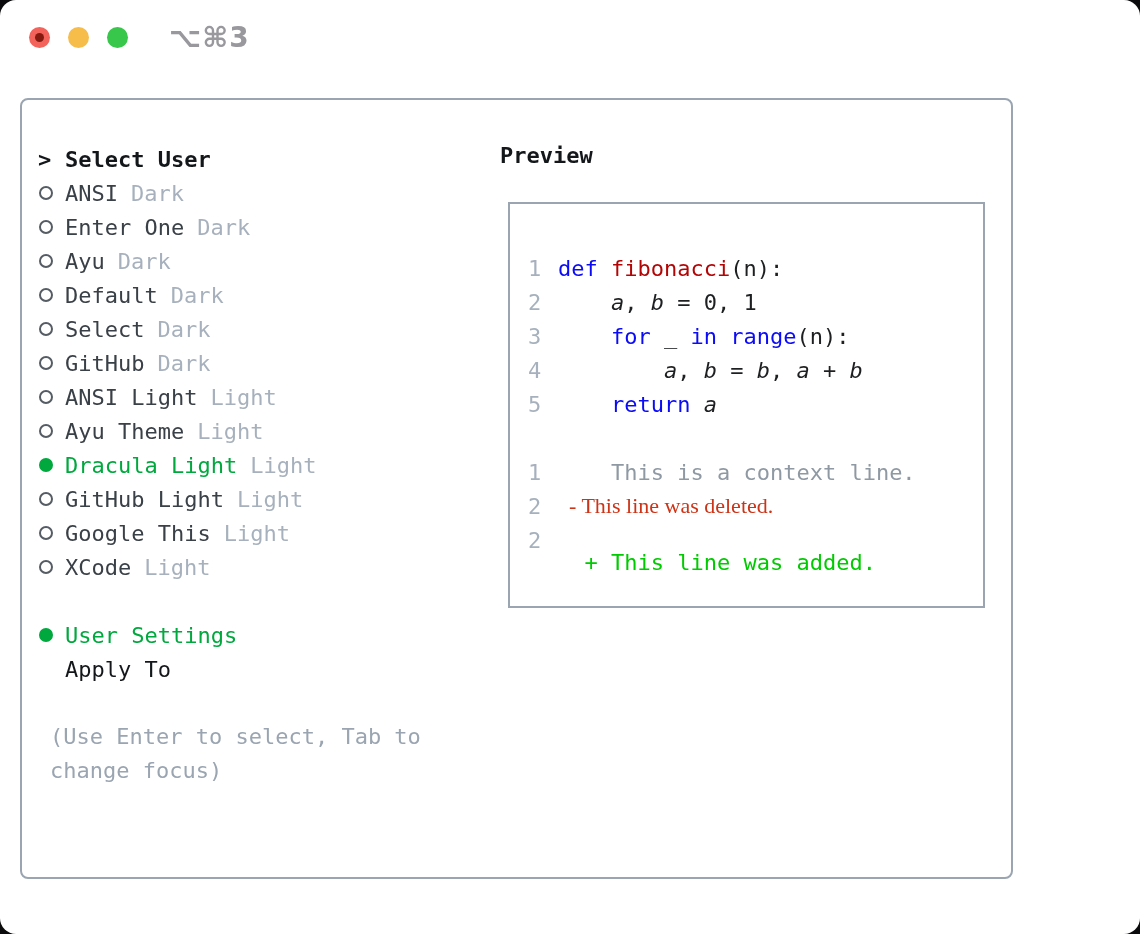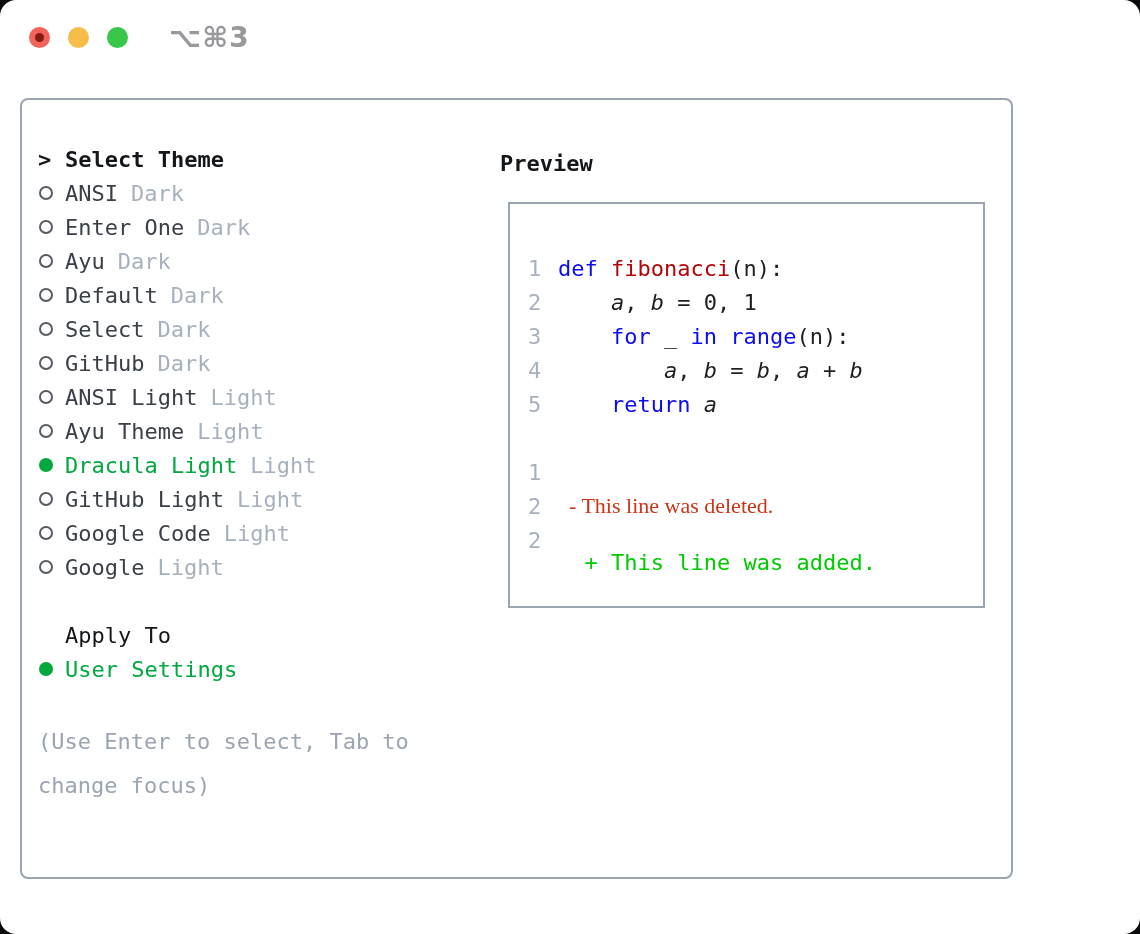--- a/index.html
+++ b/index.html
@@ -19,22 +19,22 @@
   .row .marker{display:inline-flex;align-items:center;width:27px;flex:0 0 27px;}
   .row.header-row{font-weight:bold;color:var(--c-heading);}
   .row.header-row .marker{font-weight:bold;color:var(--c-heading);}
   .radio{width:14px;height:14px;border-radius:50%;border:2px solid var(--c-radio);box-sizing:border-box;margin-left:1px;}
   .radio.on{border-color:var(--c-green);background:var(--c-green);}
   .opt-name{color:var(--c-text-dark);}
   .opt-name.sel{color:var(--c-green);}
   .opt-tag{color:var(--c-tag);margin-left:13px;}
   .subheader{color:var(--c-heading);}
   .spacer{height:34px;}
-  .help{width:412px;font-size:22px;line-height:44px;color:var(--c-help);white-space:normal;}
-  .preview-title{position:absolute;left:478px;top:46px;height:34px;display:flex;align-items:center;font-size:22px;font-weight:bold;color:var(--c-heading);}
+  .help{width:412px;font-size:22px;line-height:34px;color:var(--c-help);white-space:normal;margin-left:12px;}
+  .preview-title{position:absolute;left:478px;top:38px;height:34px;display:flex;align-items:center;font-size:22px;font-weight:bold;color:var(--c-heading);}
   .preview-box{position:absolute;left:486px;top:102px;width:477px;height:406px;border:2px solid var(--c-border);box-sizing:border-box;padding:47px 0 0 18px;overflow:hidden;}
   .cline{display:flex;align-items:center;height:34px;font-size:22px;white-space:pre;}
   .cline .lnum{width:14px;flex:0 0 14px;margin-right:16px;color:var(--c-line-num);}
   .seg-plain{color:#1d1f21;}
   .seg-keyword{color:var(--c-keyword);}
   .seg-function{color:var(--c-function);}
   .seg-variable{color:#1d1f21;font-style:italic;}
   .seg-context{color:var(--c-context);}
   .seg-deleted{color:var(--c-deleted);font-family:Liberation Serif, serif;}
   .seg-added{color:var(--c-added);margin-top:44px;}
@@ -49,45 +49,45 @@
           <span class="dot"></span>
         </span>
       <span class="light yellow"></span>
       <span class="light green"></span>
     </div>
     <span class="win-title">⌥⌘3</span>
   </div>
 
   <div class="panel">
     <div class="rows" id="leftRows">
-        <div class="row header-row"><span class="marker">&gt;</span><span>Select Theme</span></div>
+        <div class="row header-row"><span class="marker">&gt;</span><span>Select User</span></div>
         <div class="row"><span class="marker"><span class="radio"></span></span><span class="opt-name">ANSI</span><span class="opt-tag">Dark</span></div>
         <div class="row"><span class="marker"><span class="radio"></span></span><span class="opt-name">Enter One</span><span class="opt-tag">Dark</span></div>
         <div class="row"><span class="marker"><span class="radio"></span></span><span class="opt-name">Ayu</span><span class="opt-tag">Dark</span></div>
         <div class="row"><span class="marker"><span class="radio"></span></span><span class="opt-name">Default</span><span class="opt-tag">Dark</span></div>
         <div class="row"><span class="marker"><span class="radio"></span></span><span class="opt-name">Select</span><span class="opt-tag">Dark</span></div>
         <div class="row"><span class="marker"><span class="radio"></span></span><span class="opt-name">GitHub</span><span class="opt-tag">Dark</span></div>
         <div class="row"><span class="marker"><span class="radio"></span></span><span class="opt-name">ANSI Light</span><span class="opt-tag">Light</span></div>
         <div class="row"><span class="marker"><span class="radio"></span></span><span class="opt-name">Ayu Theme</span><span class="opt-tag">Light</span></div>
         <div class="row"><span class="marker"><span class="radio on"></span></span><span class="opt-name sel">Dracula Light</span><span class="opt-tag">Light</span></div>
         <div class="row"><span class="marker"><span class="radio"></span></span><span class="opt-name">GitHub Light</span><span class="opt-tag">Light</span></div>
-        <div class="row"><span class="marker"><span class="radio"></span></span><span class="opt-name">Google Code</span><span class="opt-tag">Light</span></div>
-        <div class="row"><span class="marker"><span class="radio"></span></span><span class="opt-name">Google</span><span class="opt-tag">Light</span></div>
+        <div class="row"><span class="marker"><span class="radio"></span></span><span class="opt-name">Google This</span><span class="opt-tag">Light</span></div>
+        <div class="row"><span class="marker"><span class="radio"></span></span><span class="opt-name">XCode</span><span class="opt-tag">Light</span></div>
         <div class="spacer"></div>
+        <div class="row"><span class="marker"><span class="radio on"></span></span><span class="opt-name sel">User Settings</span></div>
         <div class="row"><span class="marker"></span><span class="subheader">Apply To</span></div>
-        <div class="row"><span class="marker"><span class="radio on"></span></span><span class="opt-name sel">User Settings</span></div>
         <div class="spacer"></div>
         <div class="help">(Use Enter to select, Tab to change focus)</div>
       </div>
     <div class="preview-title">Preview</div>
     <div class="preview-box" id="previewBox">
         <div class="cline"><span class="lnum">1</span><span class="seg-keyword">def</span><span class="seg-plain"> </span><span class="seg-function">fibonacci</span><span class="seg-plain">(n):</span></div>
         <div class="cline"><span class="lnum">2</span><span class="seg-plain">    </span><span class="seg-variable">a</span><span class="seg-plain">, </span><span class="seg-variable">b</span><span class="seg-plain"> = </span><span class="seg-plain">0, 1</span></div>
         <div class="cline"><span class="lnum">3</span><span class="seg-plain">    </span><span class="seg-keyword">for</span><span class="seg-plain"> _ </span><span class="seg-keyword">in</span><span class="seg-plain"> </span><span class="seg-keyword">range</span><span class="seg-plain">(n):</span></div>
         <div class="cline"><span class="lnum">4</span><span class="seg-plain">        </span><span class="seg-variable">a</span><span class="seg-plain">, </span><span class="seg-variable">b</span><span class="seg-plain"> = </span><span class="seg-variable">b</span><span class="seg-plain">, </span><span class="seg-variable">a</span><span class="seg-plain"> + </span><span class="seg-variable">b</span></div>
         <div class="cline"><span class="lnum">5</span><span class="seg-plain">    </span><span class="seg-keyword">return</span><span class="seg-plain"> </span><span class="seg-variable">a</span></div>
         <div class="cline"><span class="lnum"></span></div>
-        <div class="cline"><span class="lnum">1</span></div>
+        <div class="cline"><span class="lnum">1</span><span class="seg-context">    This is a context line.</span></div>
         <div class="cline"><span class="lnum">2</span><span class="seg-deleted">  - This line was deleted.</span></div>
         <div class="cline"><span class="lnum">2</span><span class="seg-added">  + This line was added.</span></div>
       </div>
   </div>
 </div>
 
 </body></html>

